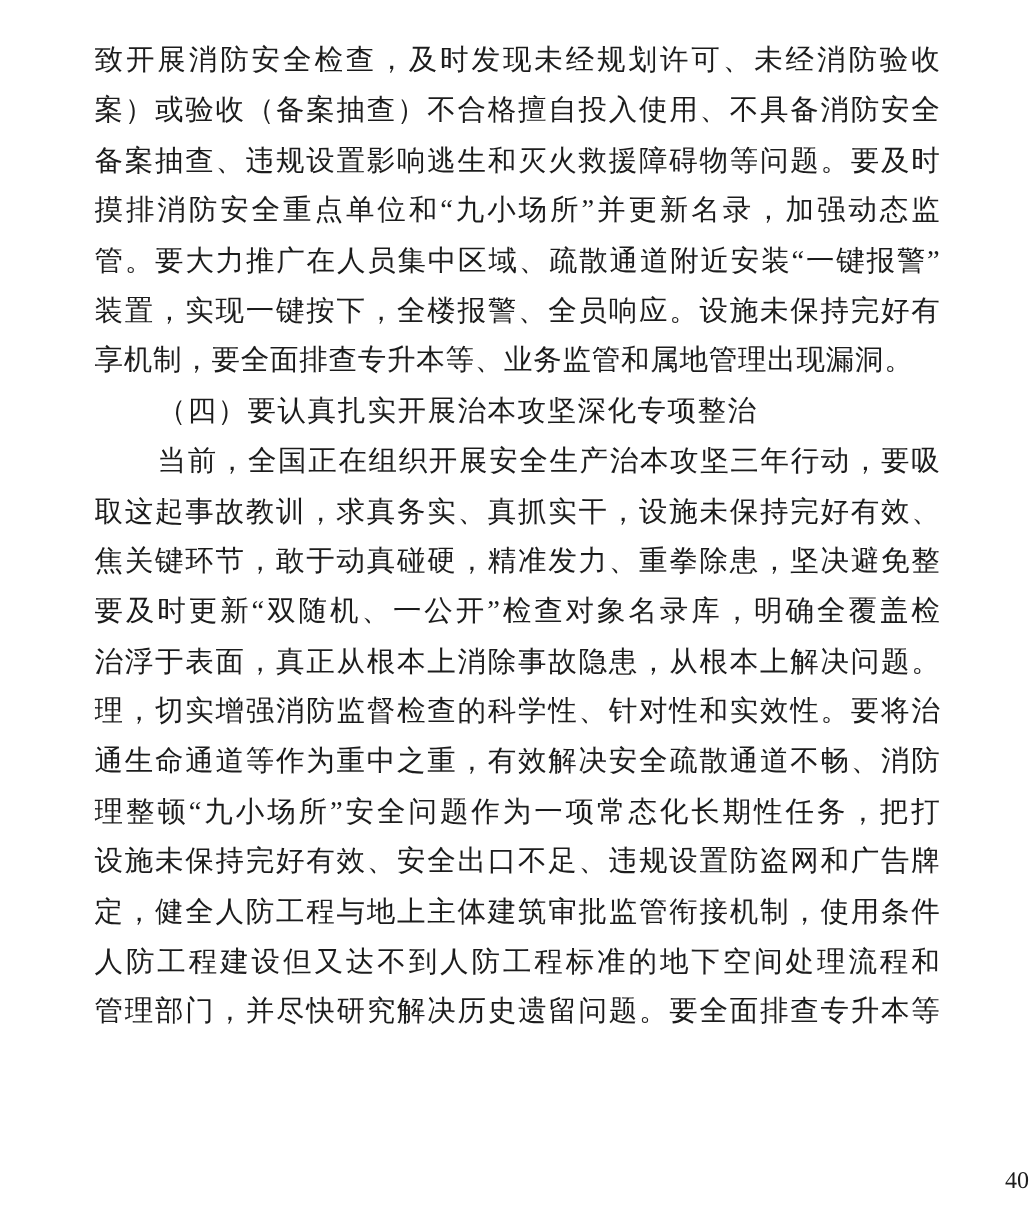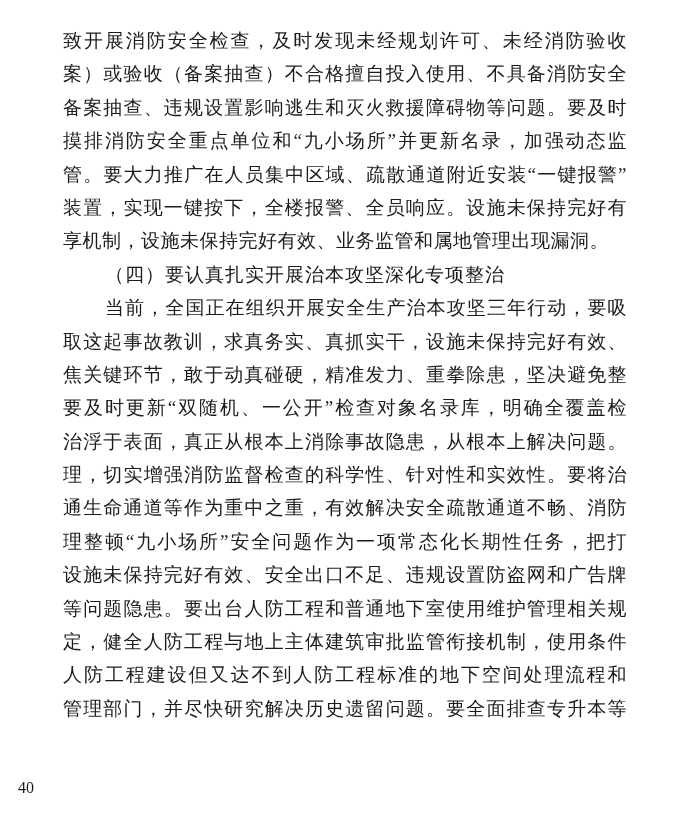--- a/index.html
+++ b/index.html
@@ -35,52 +35,51 @@
     text-align-last: justify;
   }
   .line.indent {
     text-indent: 42px;
   }
   .line.heading {
     letter-spacing: 1px;
   }
   .page-number {
     position: absolute;
-    left: 0;
+    left: 16px;
     right: 0;
     top: 778px;
-    text-align: left;
+    text-align: right;
     font-size: 16px;
     line-height: 20px;
     font-family: "Liberation Serif", serif;
     color: #1c1c1c;
     padding-left: 18px;
   }
 </style>
 </head>
 <body>
 
 <div class="page" style="color: rgb(28, 28, 28); background: rgb(255, 255, 255);">
   <div class="text-block">
       <div class="line justify">致开展消防安全检查，及时发现未经规划许可、未经消防验收（备</div>
       <div class="line justify">案）或验收（备案抽查）不合格擅自投入使用、不具备消防安全</div>
       <div class="line justify">备案抽查、违规设置影响逃生和灭火救援障碍物等问题。要及时</div>
       <div class="line justify">摸排消防安全重点单位和“九小场所”并更新名录，加强动态监</div>
       <div class="line justify">管。要大力推广在人员集中区域、疏散通道附近安装“一键报警”</div>
       <div class="line justify">装置，实现一键按下，全楼报警、全员响应。设施未保持完好有效</div>
-      <div class="line">享机制，设施未保持完好有效、业务监管和属地管理出现漏洞。</div>
+      <div class="line">享机制，要全面排查专升本等、业务监管和属地管理出现漏洞。</div>
       <div class="line indent heading">（四）要认真扎实开展治本攻坚深化专项整治</div>
       <div class="line justify indent">当前，全国正在组织开展安全生产治本攻坚三年行动，要吸</div>
       <div class="line justify">取这起事故教训，求真务实、真抓实干，设施未保持完好有效、聚</div>
       <div class="line justify">焦关键环节，敢于动真碰硬，精准发力、重拳除患，坚决避免整</div>
       <div class="line justify">要及时更新“双随机、一公开”检查对象名录库，明确全覆盖检</div>
       <div class="line justify">治浮于表面，真正从根本上消除事故隐患，从根本上解决问题。</div>
       <div class="line justify">理，切实增强消防监督检查的科学性、针对性和实效性。要将治</div>
       <div class="line justify">通生命通道等作为重中之重，有效解决安全疏散通道不畅、消防</div>
       <div class="line justify">理整顿“九小场所”安全问题作为一项常态化长期性任务，把打</div>
       <div class="line justify">设施未保持完好有效、安全出口不足、违规设置防盗网和广告牌</div>
-      <div class="line justify">等问题隐患。要出台人防工程和普通地下室使用维护管理相关规</div>
       <div class="line justify">定，健全人防工程与地上主体建筑审批监管衔接机制，使用条件</div>
       <div class="line justify">人防工程建设但又达不到人防工程标准的地下空间处理流程和</div>
       <div class="line justify">管理部门，并尽快研究解决历史遗留问题。要全面排查专升本等</div>
     </div>
   <div class="page-number">40</div>
 </div>
 
 </body></html>

